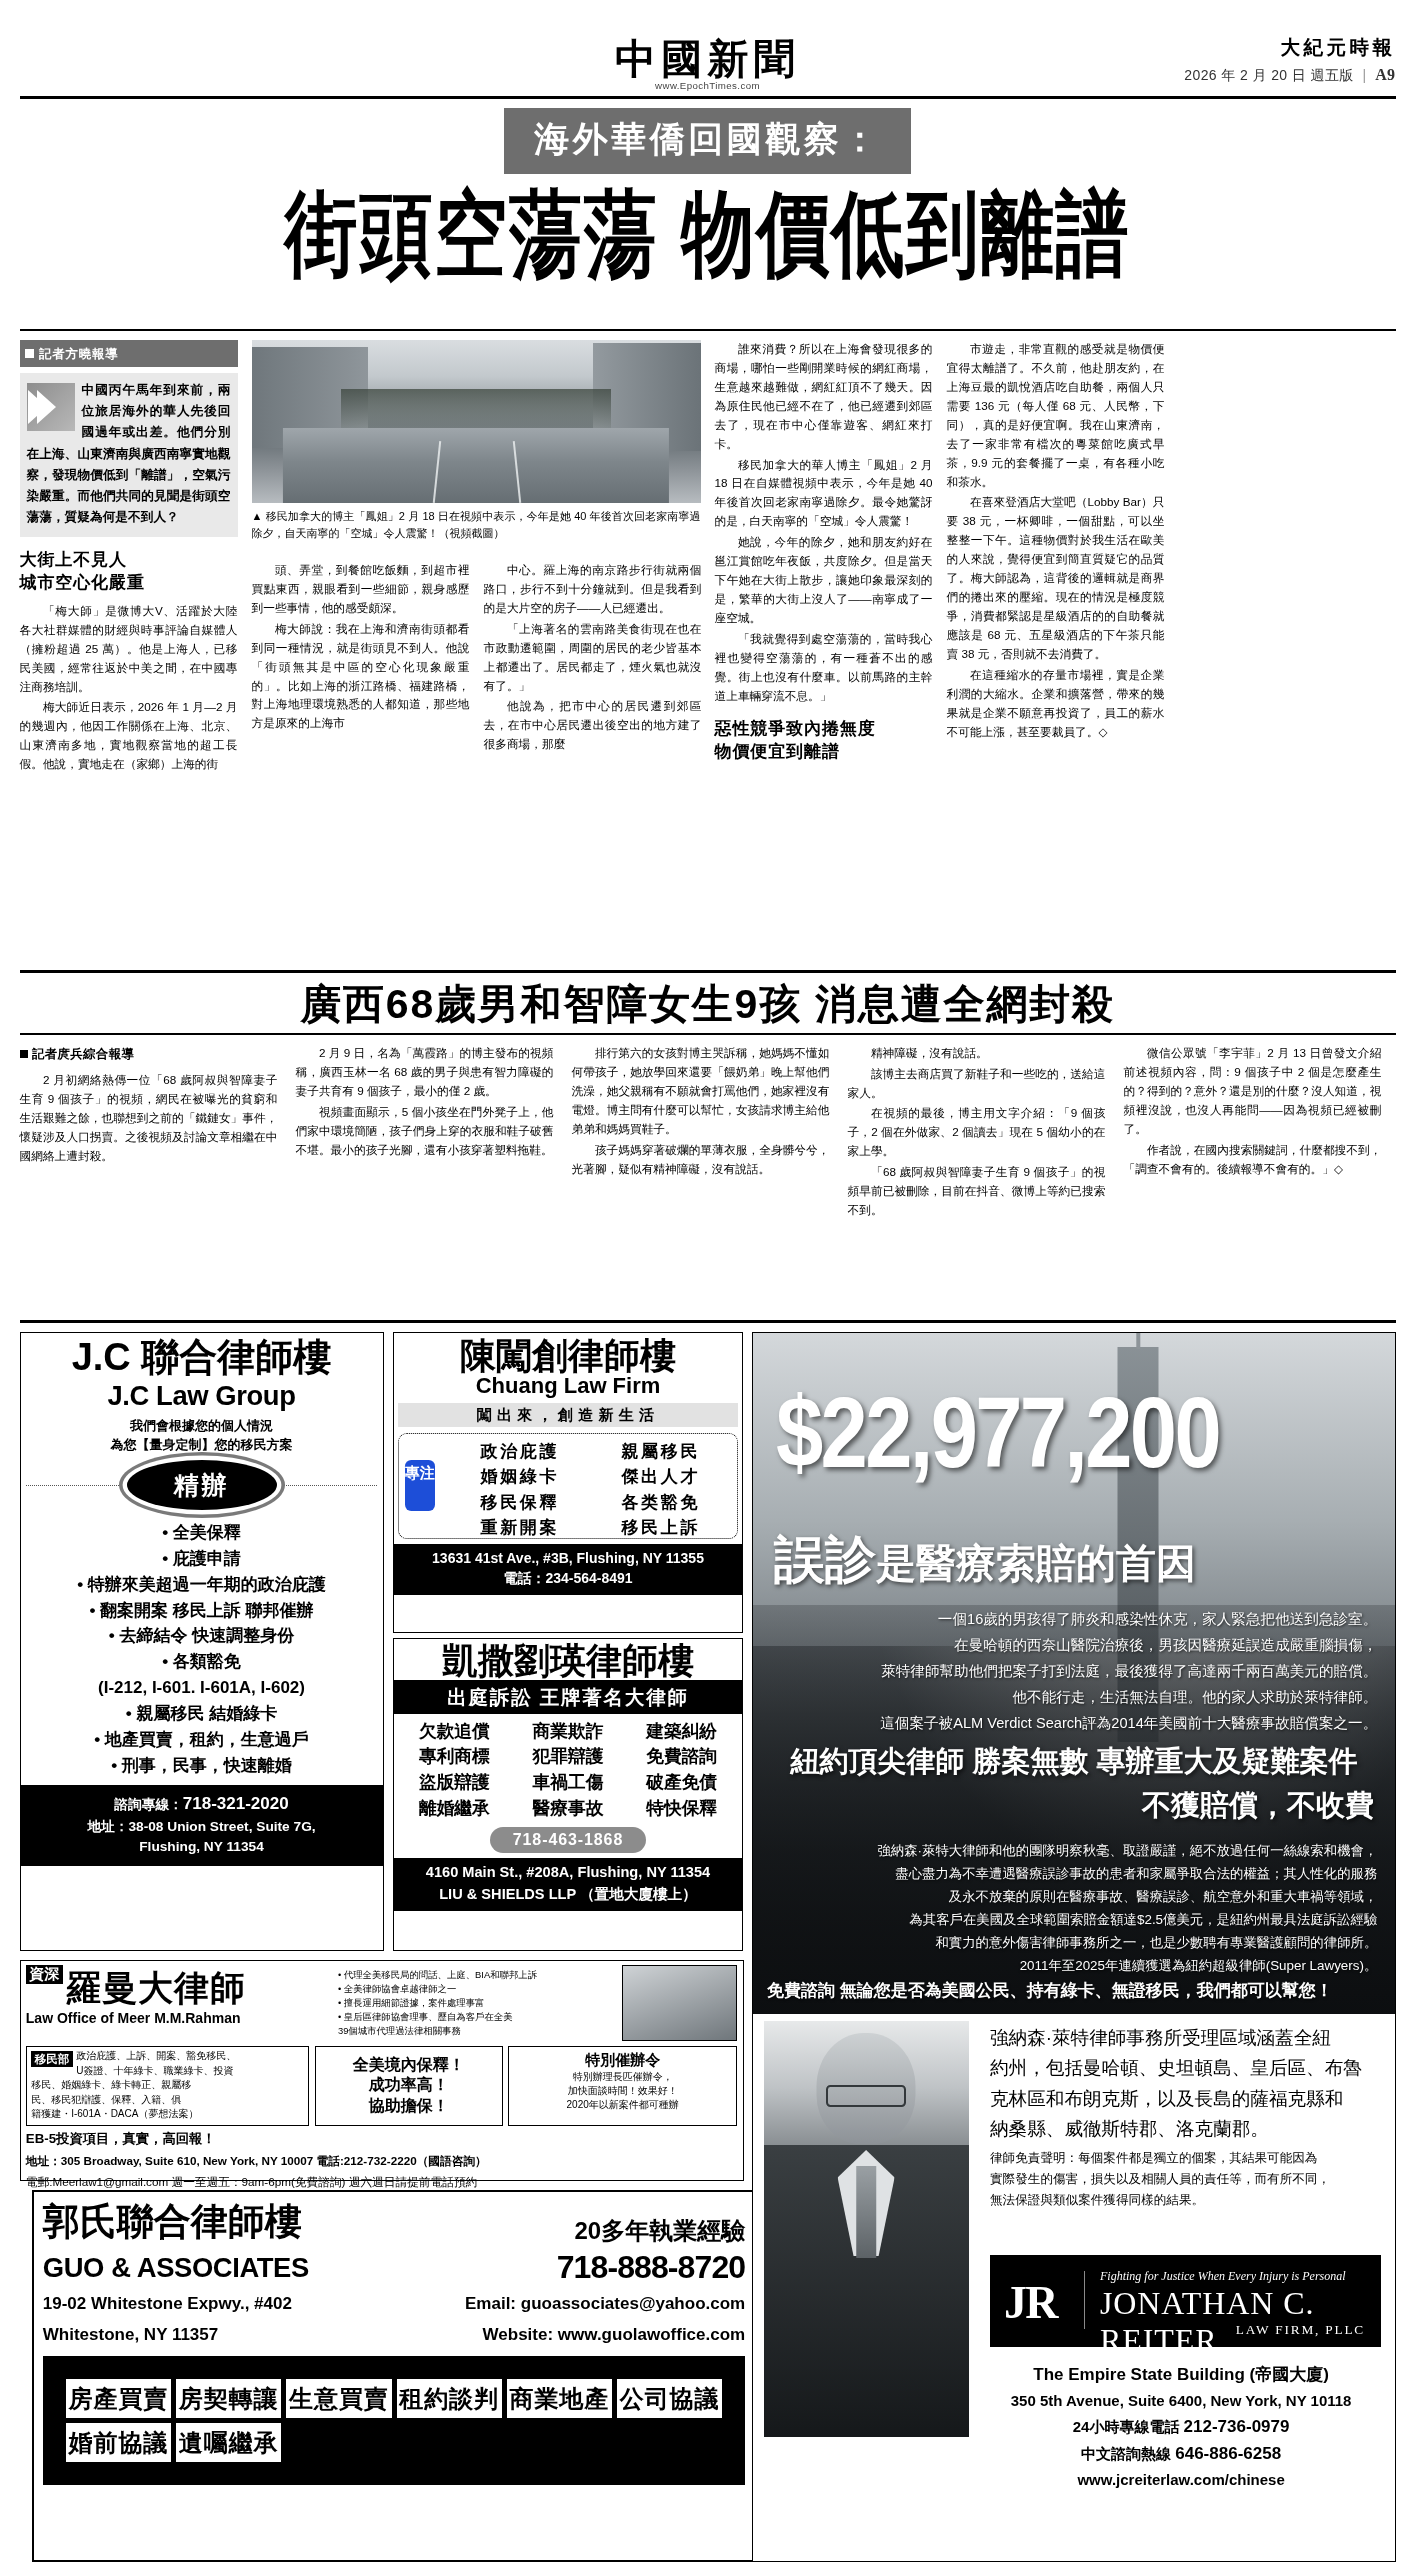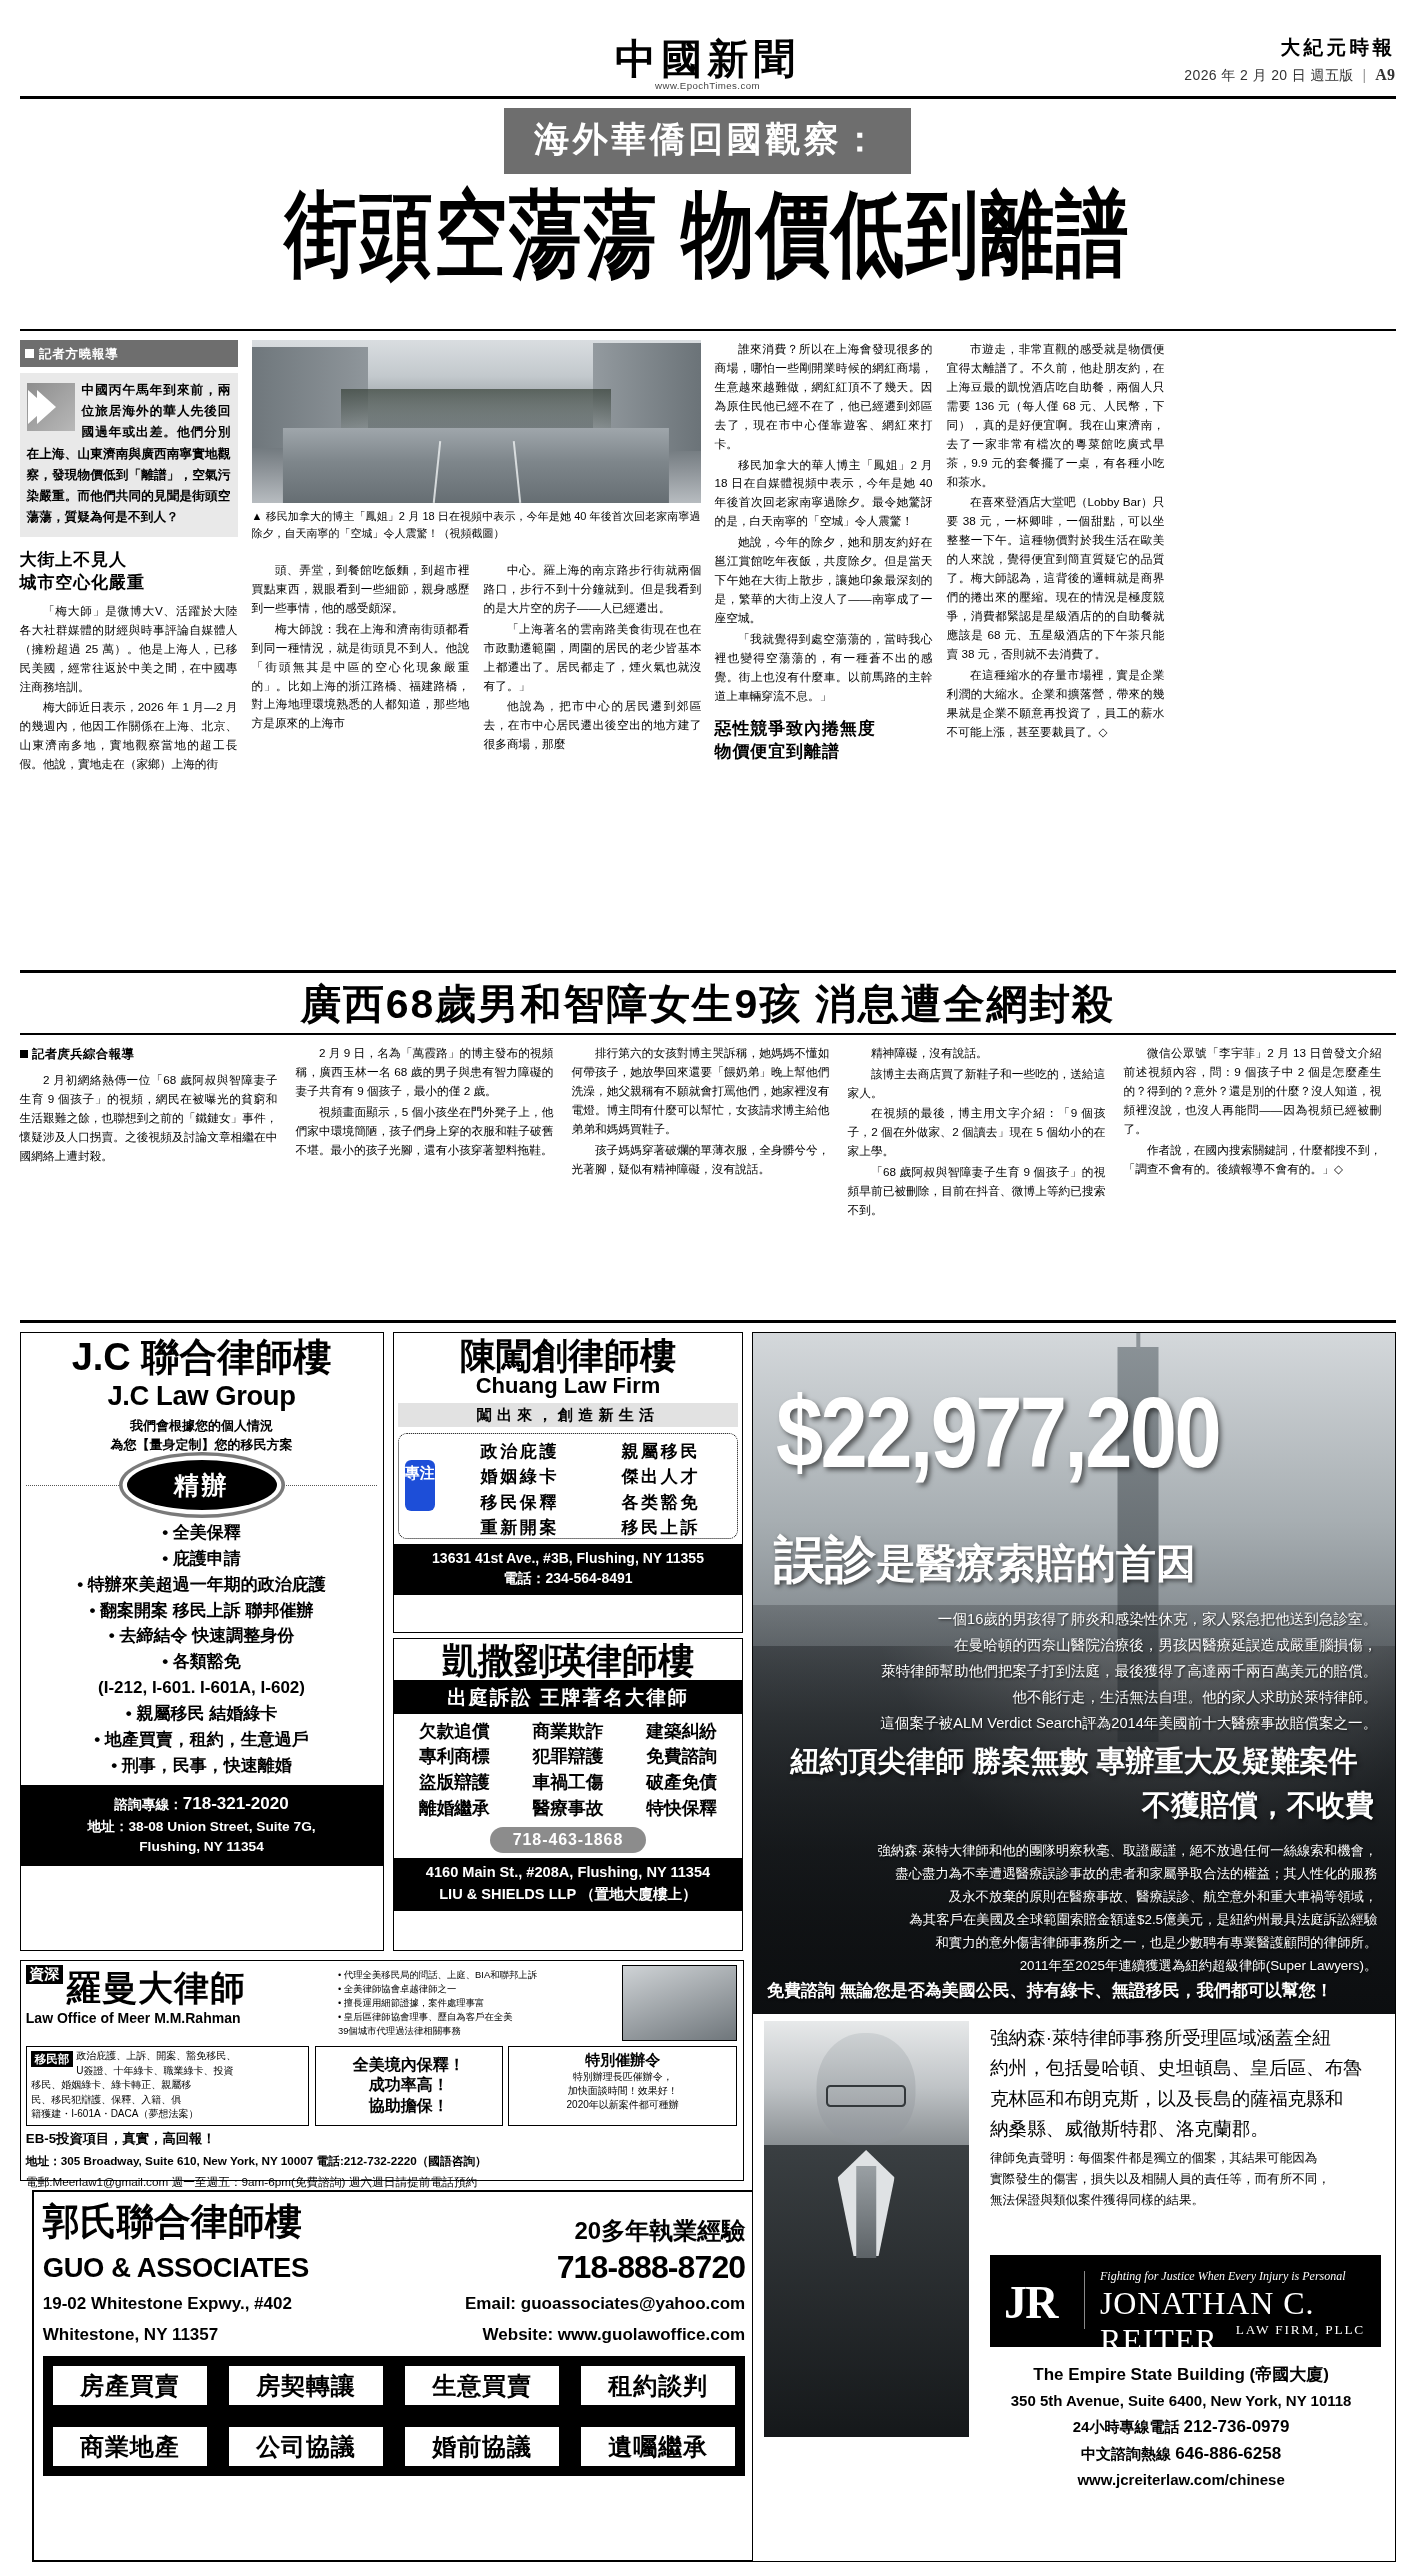--- a/index.html
+++ b/index.html
@@ -195,22 +195,22 @@
   
   #ad-guo{left:32px;top:2190px;width:724px;height:372px;border:2.7px solid #000;padding:5.3px 8.8px;}
   .guo-row1{display:flex;justify-content:space-between;align-items:flex-end;}
   .guo-cn{font-size:37px;font-weight:bold;letter-spacing:0;}
   .guo-years{font-size:24px;font-weight:bold;}
   .guo-row2{display:flex;justify-content:space-between;align-items:center;margin-top:1.8px;}
   .guo-en{font-size:27.4px;font-weight:bold;letter-spacing:-0.4px;}
   .guo-tel{font-size:32px;font-weight:bold;letter-spacing:-0.9px;}
   .guo-addr{font-size:17px;font-weight:bold;margin-top:5.3px;line-height:1.5;}
   .guo-addr .r{float:right;}
-  .guo-grid{background:#000;margin-top:8.8px;padding:10px;display:grid;
-    grid-template-columns:repeat(4,1fr);gap:22px;}
+  .guo-grid{background:#000;margin-top:8.8px;padding:23px;display:grid;
+    grid-template-columns:repeat(6,1fr);gap:5px;}
   .guo-cell{background:#fff;text-align:center;font-size:24px;font-weight:bold;padding:3.5px 0;letter-spacing:0.9px;}
 
   
   #ad-reiter{left:752px;top:1332px;width:644px;height:1230px;border:1.8px solid #000;padding:0;overflow:hidden;}
   .rt-hero{
     position:relative;height:681px;
     background:
       radial-gradient(ellipse at 65% 18%, rgba(255,255,255,.55), rgba(255,255,255,0) 55%),
       linear-gradient(180deg,#c9ced1 0%,#9da3a7 16%,#6d7378 34%,#3f4448 56%,#23272a 76%,#121416 100%);
     color:#fff;

